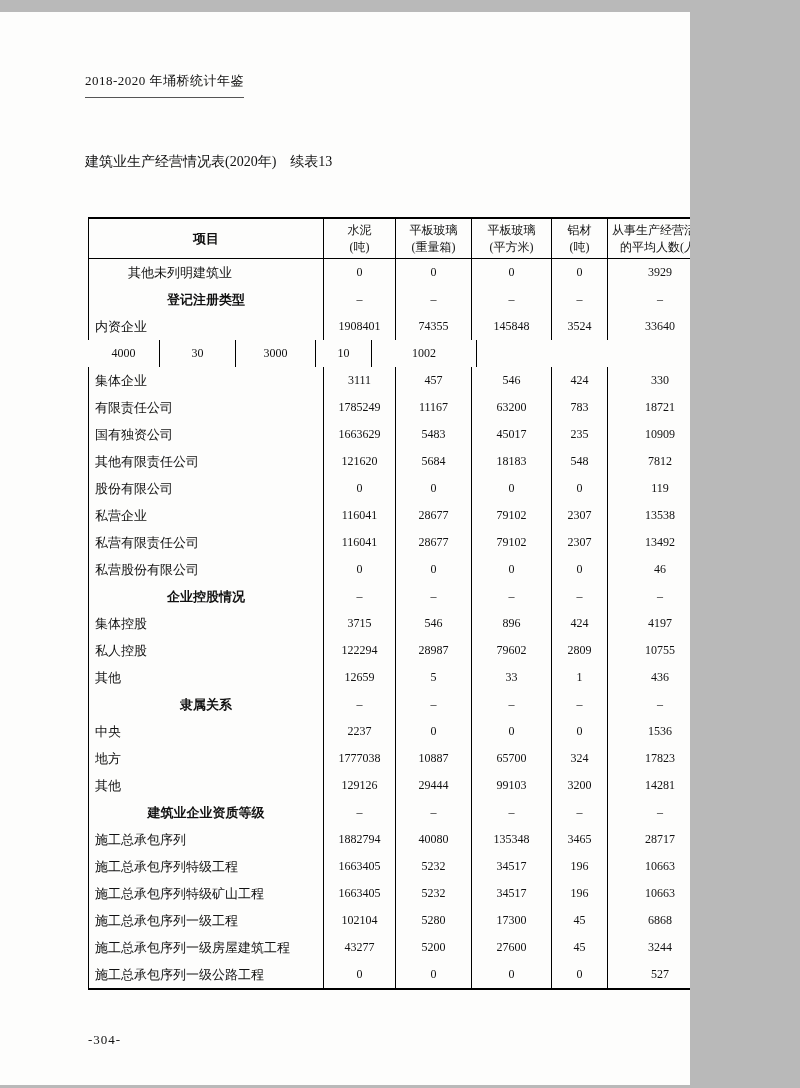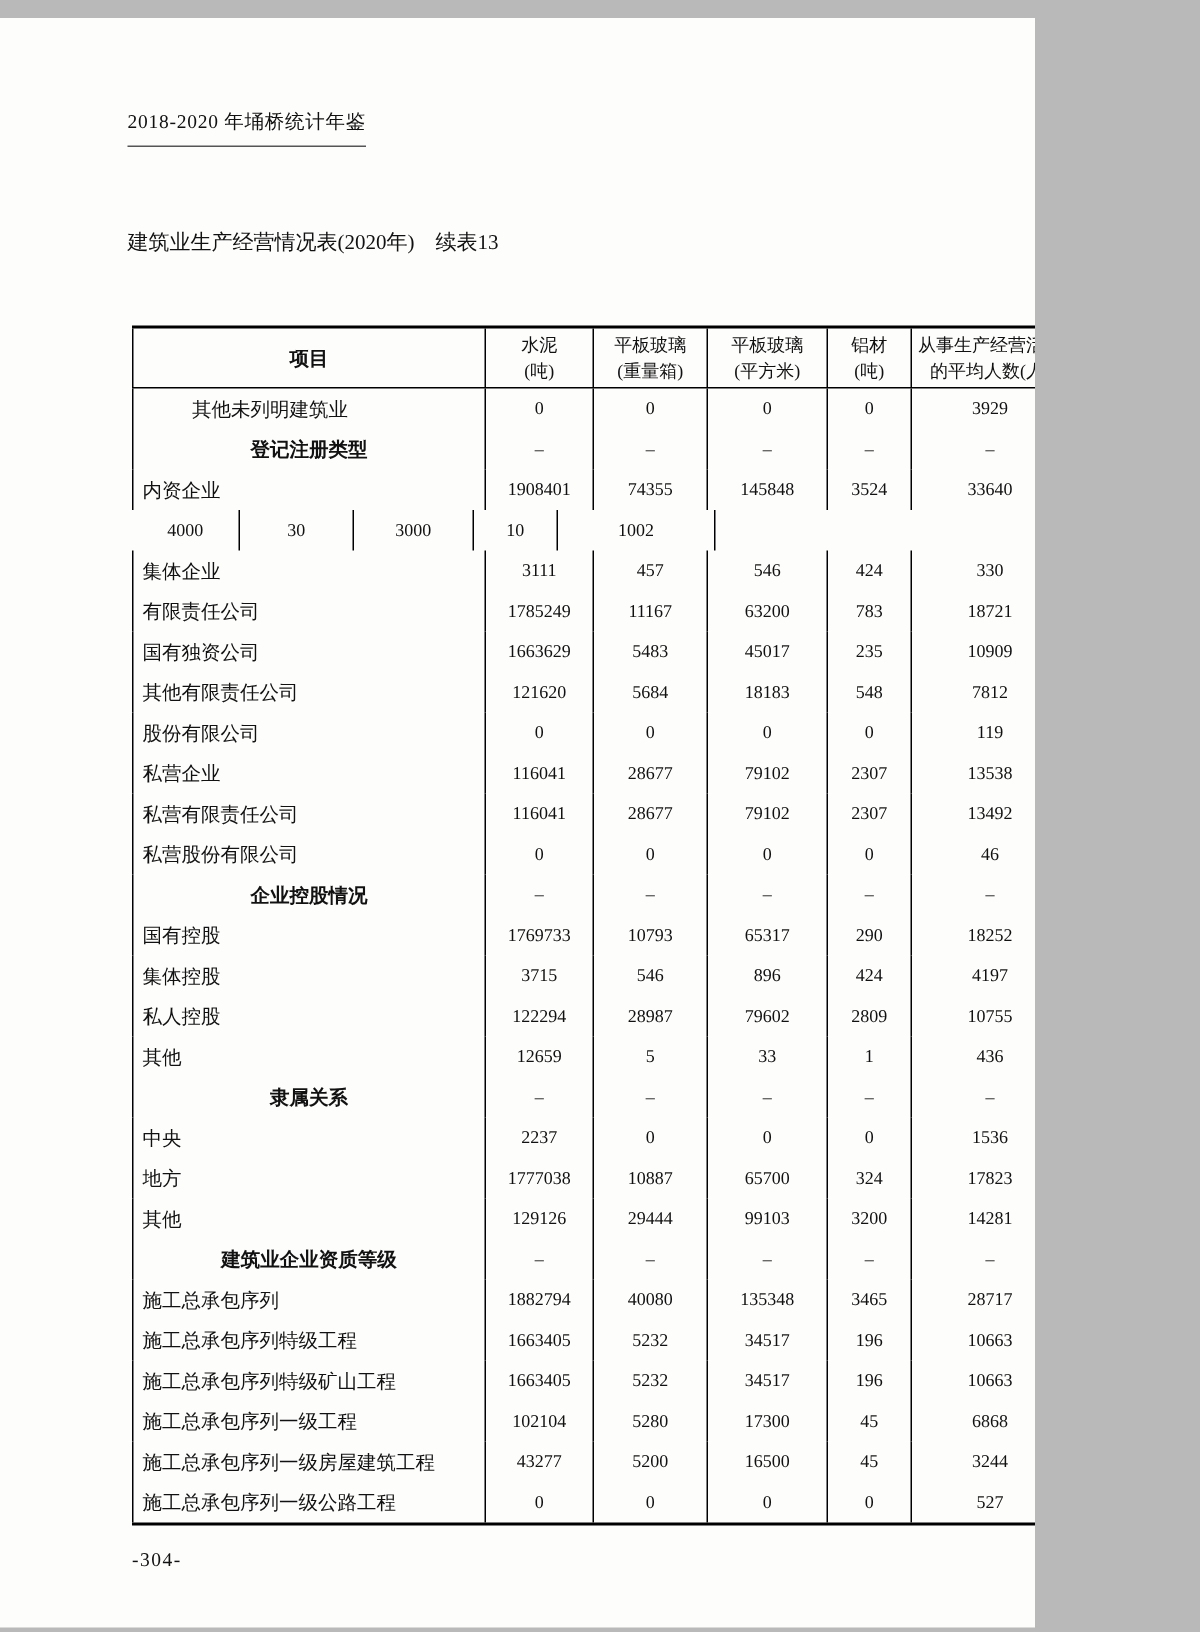--- a/index.html
+++ b/index.html
@@ -217,28 +217,20 @@
         </div>
         <div class="trow style-section">
           <div class="cell item c0">企业控股情况</div>
           <div class="cell num c1">–</div>
           <div class="cell num c2">–</div>
           <div class="cell num c3">–</div>
           <div class="cell num c4">–</div>
           <div class="cell num c5">–</div>
         </div>
         <div class="trow style-normal">
-          <div class="cell item c0">国有控股</div>
-          <div class="cell num c1">1769733</div>
-          <div class="cell num c2">10793</div>
-          <div class="cell num c3">65317</div>
-          <div class="cell num c4">290</div>
-          <div class="cell num c5">18252</div>
-        </div>
-        <div class="trow style-normal">
           <div class="cell item c0">集体控股</div>
           <div class="cell num c1">3715</div>
           <div class="cell num c2">546</div>
           <div class="cell num c3">896</div>
           <div class="cell num c4">424</div>
           <div class="cell num c5">4197</div>
         </div>
         <div class="trow style-normal">
           <div class="cell item c0">私人控股</div>
           <div class="cell num c1">122294</div>
@@ -324,21 +316,21 @@
           <div class="cell num c1">102104</div>
           <div class="cell num c2">5280</div>
           <div class="cell num c3">17300</div>
           <div class="cell num c4">45</div>
           <div class="cell num c5">6868</div>
         </div>
         <div class="trow style-normal">
           <div class="cell item c0">施工总承包序列一级房屋建筑工程</div>
           <div class="cell num c1">43277</div>
           <div class="cell num c2">5200</div>
-          <div class="cell num c3">16500</div>
+          <div class="cell num c3">27600</div>
           <div class="cell num c4">45</div>
           <div class="cell num c5">3244</div>
         </div>
         <div class="trow style-normal">
           <div class="cell item c0">施工总承包序列一级公路工程</div>
           <div class="cell num c1">0</div>
           <div class="cell num c2">0</div>
           <div class="cell num c3">0</div>
           <div class="cell num c4">0</div>
           <div class="cell num c5">527</div>

